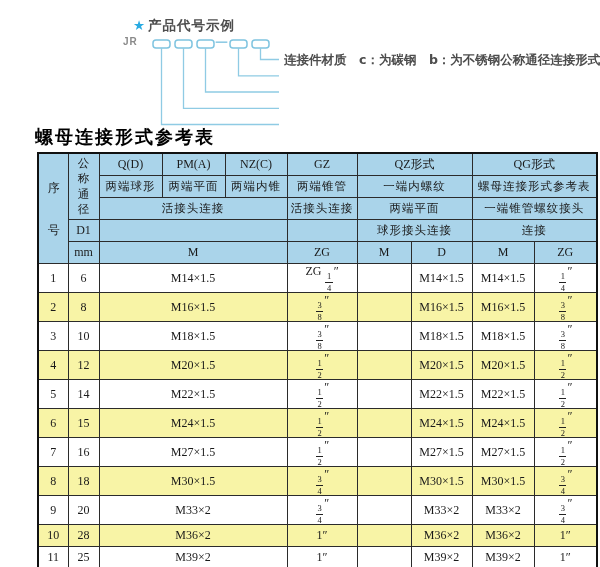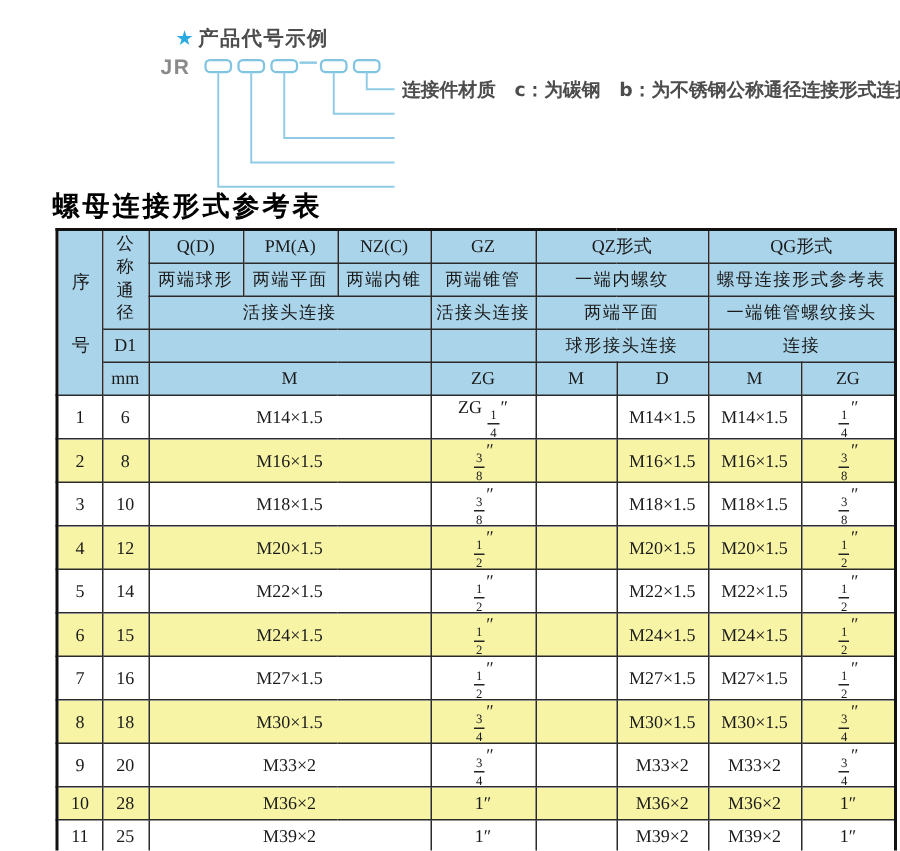--- a/index.html
+++ b/index.html
@@ -1,28 +1,28 @@
 <!DOCTYPE html>
 <html><head>
 <meta charset="utf-8">
 <style>
   html,body{margin:0;padding:0;}
   body{
     width:600px;height:567px;position:relative;background:#ffffff;
     font-family:"DejaVu Sans", sans-serif;color:#1a1a1a;overflow:hidden;
   }
   
-  #diagram{position:absolute;left:0;top:0;width:572px;height:150px;}
+  #diagram{position:absolute;left:16px;top:0;width:572px;height:150px;}
   .diag-heading{
     position:absolute;left:117px;top:17px;font-size:13.5px;font-weight:bold;
     color:#4d4d4d;letter-spacing:1px;white-space:nowrap;
   }
   .diag-heading .star{color:#29abe2;margin-right:2px;font-weight:normal;}
   .jr-prefix{
-    position:absolute;left:107px;top:36px;font-size:14px;font-weight:bold;color:#8a8a8a;
+    position:absolute;left:107px;top:36px;font-size:10px;font-weight:bold;color:#8a8a8a;
     font-family:"Liberation Sans", sans-serif;letter-spacing:1px;
   }
   .code-dash{position:absolute;left:199px;top:34px;color:#8fcbe4;font-weight:bold;font-size:13px;}
   #diagram svg{position:absolute;left:0;top:0;}
   .code-labels{
     position:absolute;left:268px;top:52px;display:flex;
   }
   .code-labels div{
     font-size:12.5px;font-weight:bold;color:#4d4d4d;line-height:16.3px;white-space:nowrap;
   }

